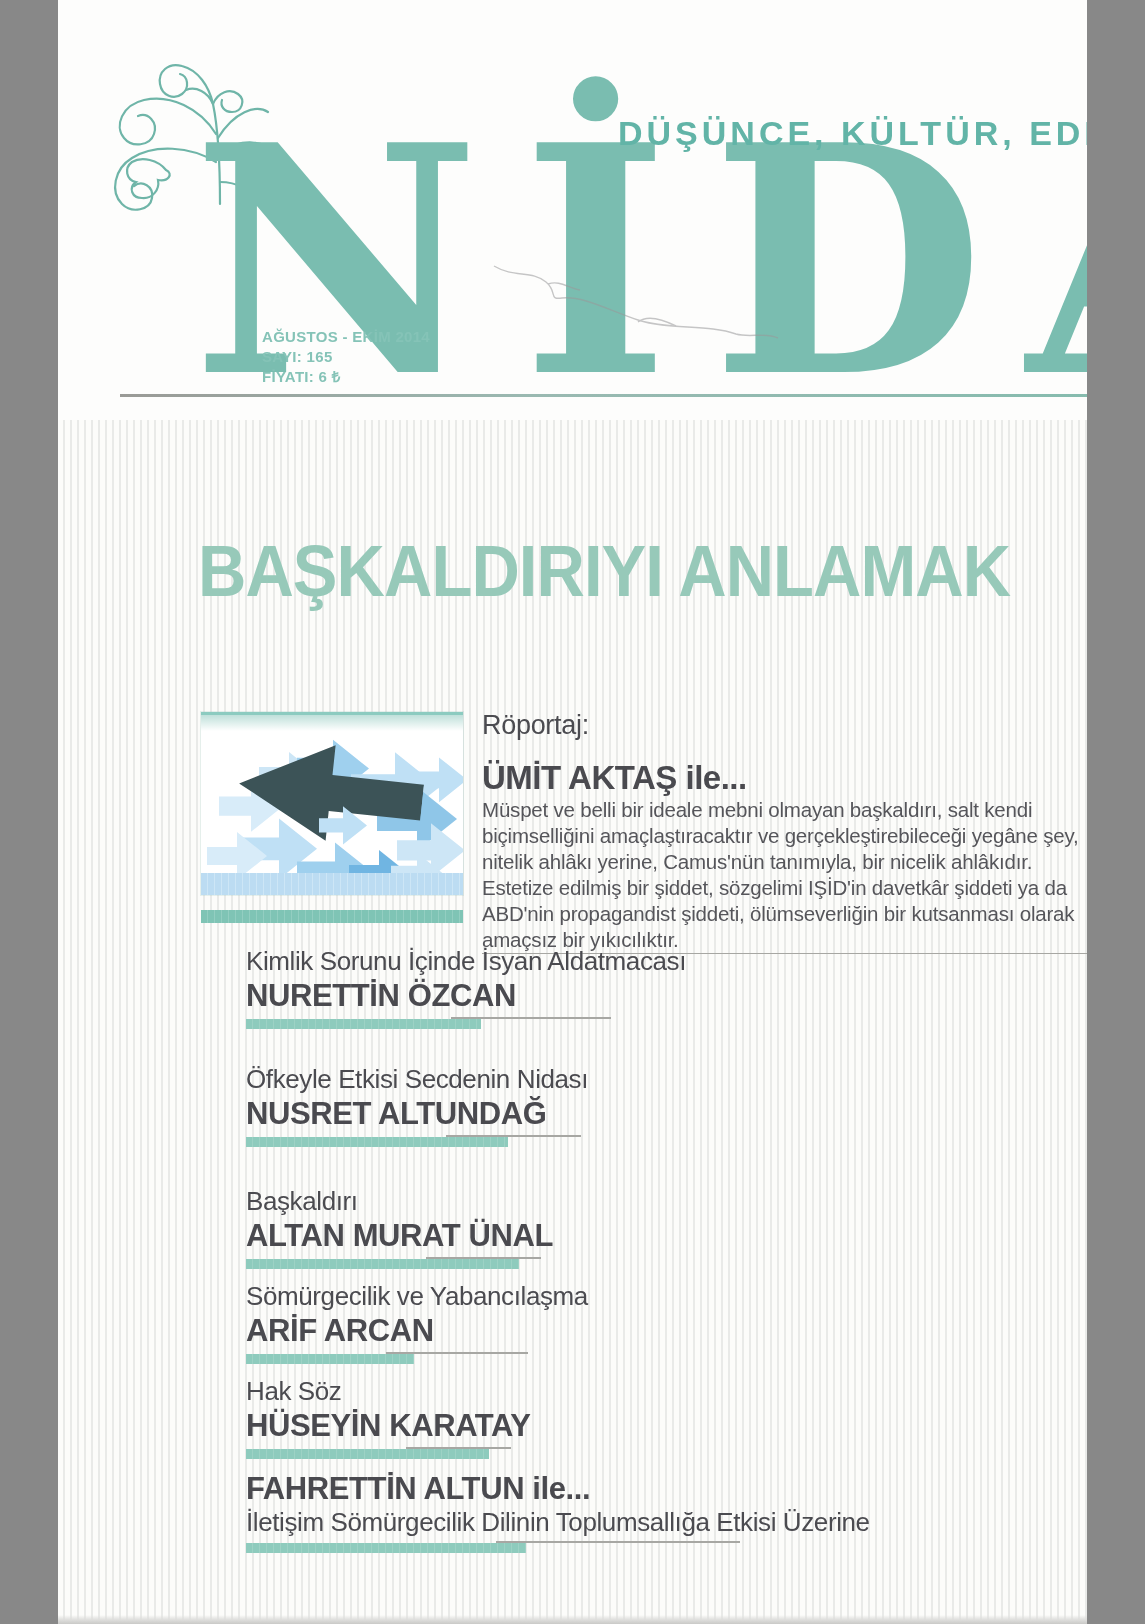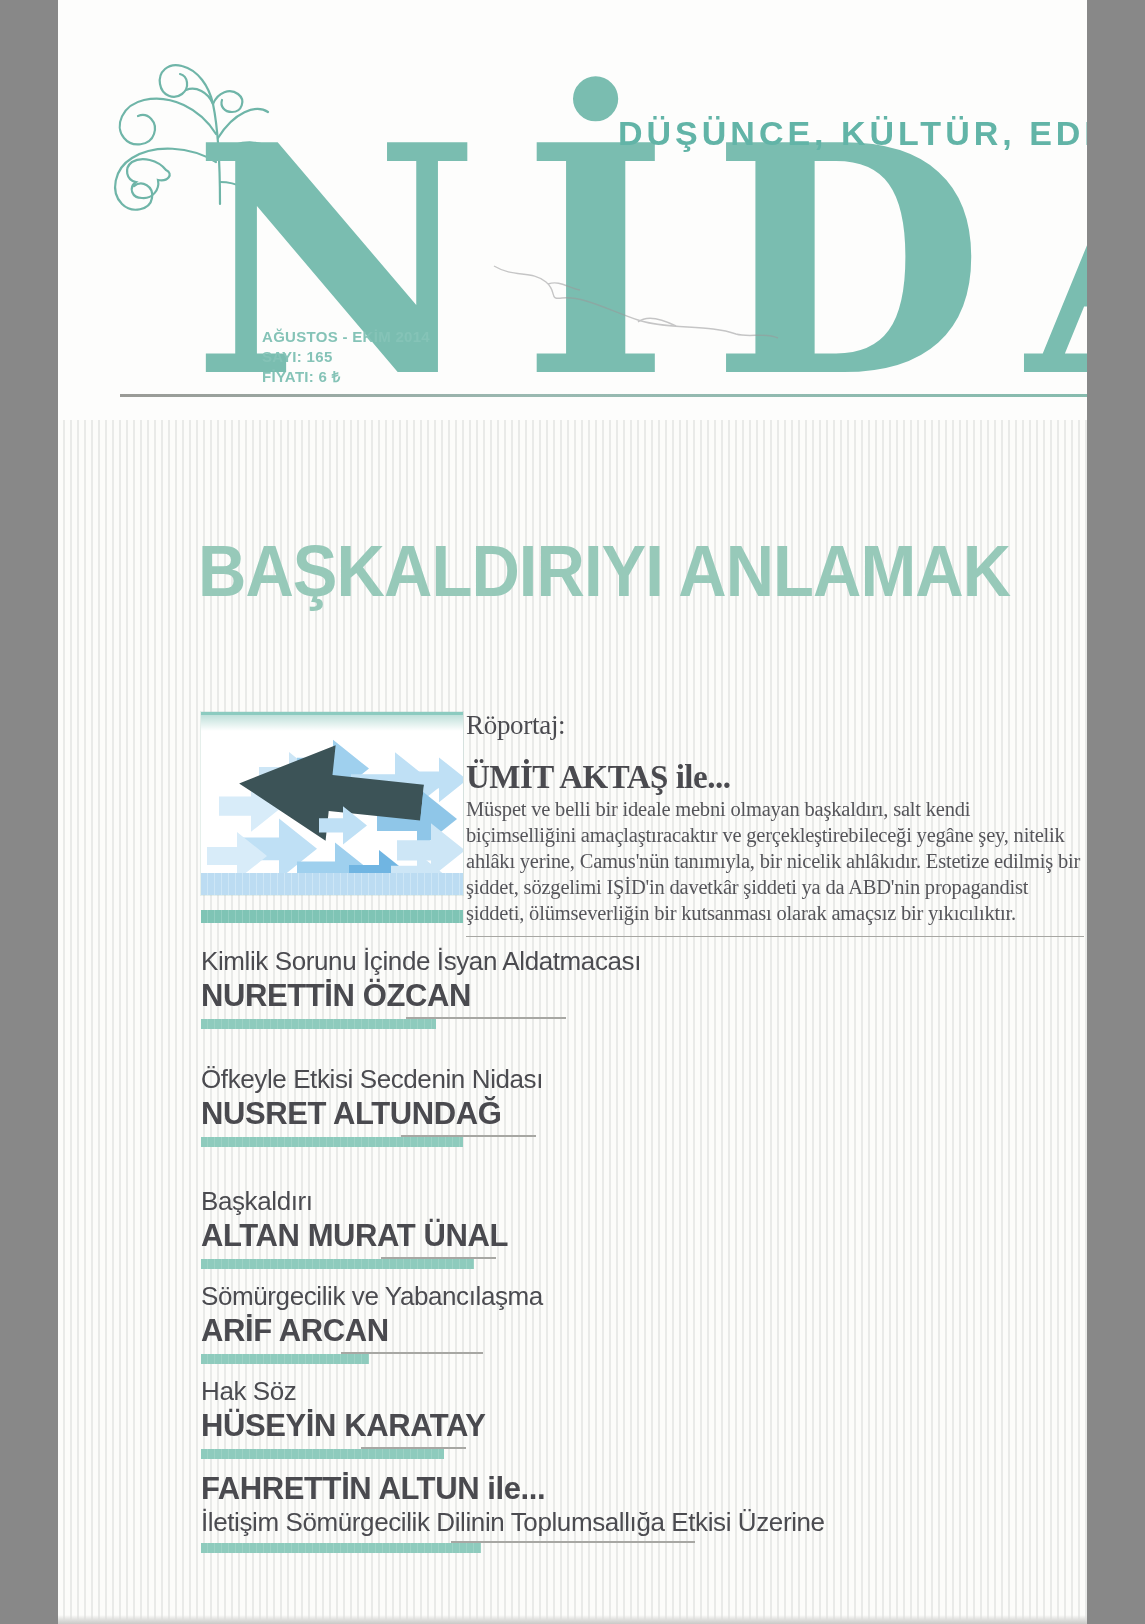--- a/index.html
+++ b/index.html
@@ -44,28 +44,28 @@
   }
   
   .thumb{position:absolute;left:143px;top:292px;width:262px;height:180px;background:#fff;
     border-top:3px solid #8ccbc0;box-shadow:0 0 0 1px rgba(160,200,192,.25);}
   .thumb-topfade{position:absolute;top:0;left:0;width:100%;height:16px;
     background:linear-gradient(180deg,#bfe0da 0,rgba(255,255,255,0) 100%);}
   .thumb-bottomband{position:absolute;bottom:0;left:0;width:100%;height:22px;
     background:repeating-linear-gradient(90deg,#bcdcf2 0 6px,#cde6f6 6px 7px);}
   .thumb-bar{position:absolute;left:143px;top:490px;width:262px;height:13px;
     background:repeating-linear-gradient(90deg,#7fc4b5 0 6px,#93cec1 6px 7px);}
-  .interview-text{position:absolute;left:408px;top:290px;width:618px;padding-bottom:10px;
-    border-bottom:1px solid #a7a7a3;font-family:Liberation Serif, serif;}
+  .interview-text{position:absolute;left:424px;top:290px;width:618px;
+    border-bottom:1px solid #a7a7a3;}
   .kicker{font-size:27px;color:#4b4b50;letter-spacing:-.3px;}
   .interview-title{font-size:33px;font-weight:bold;color:#4a4a4f;letter-spacing:-.5px;margin-top:18px;}
   .excerpt{font-size:20.5px;line-height:26px;color:#55555a;letter-spacing:-.2px;margin-top:0;}
   
   .contents{position:absolute;left:143px;top:526px;width:700px;}
-  .toc-row{margin-bottom:34px;}
+  .toc-row{margin-bottom:34px;margin-left:45px;}
   .toc-row.gap-lg{margin-bottom:38px;}
   .toc-row.gap-sm{margin-bottom:11px;}
   .toc-title{font-size:26px;color:#4b4b50;letter-spacing:-.4px;}
   .toc-author{font-size:31px;font-weight:bold;color:#4a4a4f;letter-spacing:-.4px;margin-top:1px;}
   .toc-rule{position:relative;height:13px;margin-top:3px;}
   .toc-rule .thin{position:absolute;top:0;height:2px;background:#a7a7a3;}
   .toc-rule .bar{position:absolute;top:2px;height:10px;
     background:repeating-linear-gradient(90deg,#8ecbbd 0 6px,#9dd2c5 6px 7px);}
 </style>
 </head>

